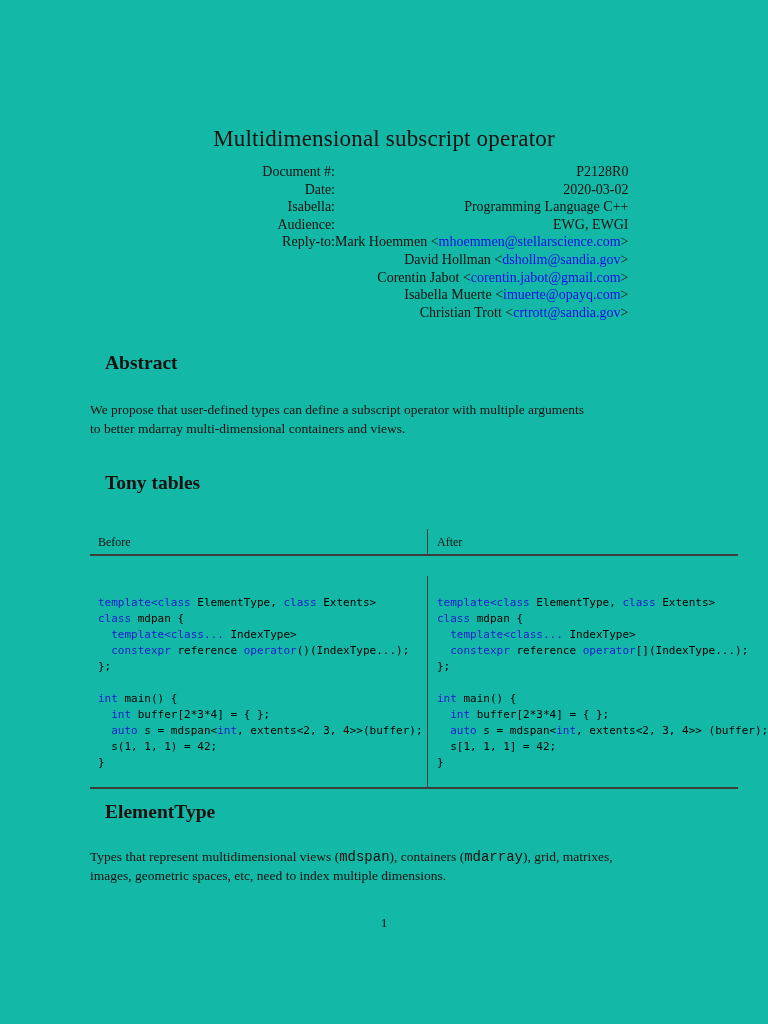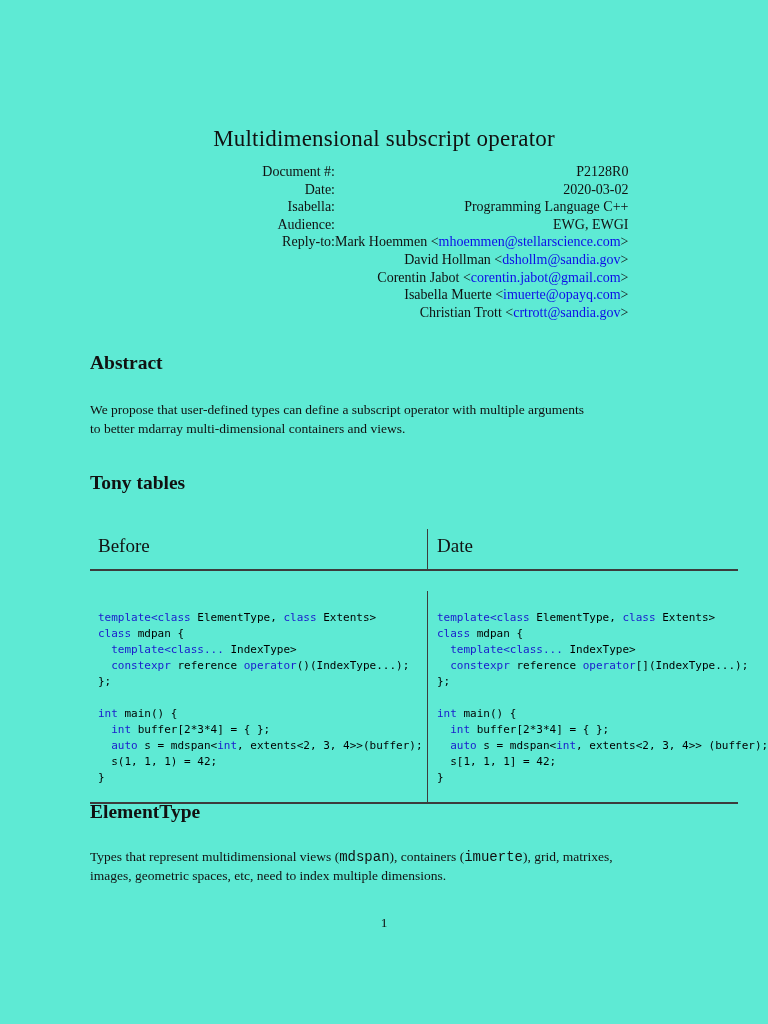--- a/index.html
+++ b/index.html
@@ -4,48 +4,48 @@
 <style>
   :root{
     --text:#111111;
     --kw:#1a1acd;
     --link:#0d0de8;
     --rule:#3c3c3c;
   }
   *{box-sizing:border-box;}
   html,body{margin:0;padding:0;background:#ffffff;}
   body{width:768px;height:1024px;font-family:"Liberation Serif","DejaVu Serif",serif;color:var(--text);}
-  .page{position:relative;width:768px;height:1024px;overflow:hidden;background:#5eead4;}
+  .page{position:relative;width:768px;height:1024px;overflow:hidden;background:#14b8a6;}
 
   .title{position:absolute;top:126px;left:0;right:0;margin:0;text-align:center;
          font-size:23px;font-weight:normal;letter-spacing:0.2px;}
 
   table.meta{position:absolute;top:163px;left:237px;border-collapse:collapse;}
   table.meta th,table.meta td{padding:0;margin:0;font-size:14px;line-height:17.6px;
          text-align:right;font-weight:normal;vertical-align:top;white-space:nowrap;}
   table.meta th{width:98px;}
   a.link{color:var(--link);text-decoration:none;cursor:pointer;}
 
-  .sect-heading{position:absolute;left:90px;margin:0;font-size:19.5px;font-weight:bold;}
+  .sect-heading{position:absolute;left:105px;margin:0;font-size:19.5px;font-weight:bold;}
   #h-abstract{top:352px;}
   #h-tony{top:472px;}
   #h-motivation{top:801px;}
 
   .bodytext{position:absolute;left:90px;width:600px;margin:0;font-size:13.5px;line-height:18.5px;}
   #abstract-text{top:401px;white-space:pre-line;}
   #motivation-text{top:848px;}
   .mono{font-family:Liberation Mono, monospace;font-size:14px;}
 
   .tony-table{position:absolute;top:529px;left:90px;width:648px;border-bottom:2px solid var(--rule);}
   .tt-row{display:flex;}
   .tt-header{border-bottom:2px solid var(--rule);}
   .tt-cell{overflow:visible;}
   .tt-cell.left{width:338px;border-right:1px solid var(--rule);padding-left:8px;padding-right:6px;}
   .tt-cell.right{flex:1;padding-left:9px;padding-right:0;}
-  .tt-header .tt-cell{font-size:19px;padding-top:6px;padding-bottom:12px;}
+  .tt-header .tt-cell{font-size:12px;padding-top:6px;padding-bottom:4px;}
   .tt-body .tt-cell{padding-top:19px;padding-bottom:16px;margin-top:20px;}
   .code-line{font-family:"DejaVu Sans Mono","Liberation Mono",monospace;font-size:11px;
              line-height:16px;height:16px;white-space:pre;color:#000;}
   .code-line .kw{color:var(--kw);}
 
   .footer{position:absolute;top:915px;left:0;right:0;text-align:center;font-size:13.5px;}
 </style>
 </head>
 <body>
 
@@ -96,21 +96,21 @@
 
   <h2 class="sect-heading" id="h-abstract">Abstract</h2>
   <p class="bodytext" id="abstract-text">We propose that user-defined types can define a subscript operator with multiple arguments
 to better mdarray multi-dimensional containers and views.</p>
 
   <h2 class="sect-heading" id="h-tony">Tony tables</h2>
 
   <div class="tony-table">
     <div class="tt-row tt-header">
       <div class="tt-cell left">Before</div>
-      <div class="tt-cell right">Date</div>
+      <div class="tt-cell right">After</div>
     </div>
     <div class="tt-row tt-body">
       <div class="tt-cell left" id="code-before">
           <div class="code-line"><span class="kw">template&lt;class</span><span> ElementType, </span><span class="kw">class</span><span> Extents&gt;</span></div>
           <div class="code-line"><span class="kw">class</span><span> mdpan {</span></div>
           <div class="code-line"><span>  </span><span class="kw">template&lt;class...</span><span> IndexType&gt;</span></div>
           <div class="code-line"><span>  </span><span class="kw">constexpr</span><span> reference </span><span class="kw">operator</span><span>()(IndexType...);</span></div>
           <div class="code-line"><span>};</span></div>
           <div class="code-line">&nbsp;</div>
           <div class="code-line"><span class="kw">int</span><span> main() {</span></div>
@@ -130,19 +130,19 @@
           <div class="code-line"><span>  </span><span class="kw">int</span><span> buffer[2*3*4] = { };</span></div>
           <div class="code-line"><span>  </span><span class="kw">auto</span><span> s = mdspan&lt;</span><span class="kw">int</span><span>, extents&lt;2, 3, 4&gt;&gt; (buffer);</span></div>
           <div class="code-line"><span>  s[1, 1, 1] = 42;</span></div>
           <div class="code-line"><span>}</span></div>
         </div>
     </div>
   </div>
 
   <h2 class="sect-heading" id="h-motivation">ElementType</h2>
   <div class="bodytext" id="motivation-text">
-      <div class="m-line"><span>Types that represent multidimensional views (</span><span class="mono">mdspan</span><span>), containers (</span><span class="mono">imuerte</span><span>), grid, matrixes,</span></div>
+      <div class="m-line"><span>Types that represent multidimensional views (</span><span class="mono">mdspan</span><span>), containers (</span><span class="mono">mdarray</span><span>), grid, matrixes,</span></div>
       <div class="m-line"><span>images, geometric spaces, etc, need to index multiple dimensions.</span></div>
     </div>
 
   <div class="footer">1</div>
 
 </div>
 
 </body></html>

